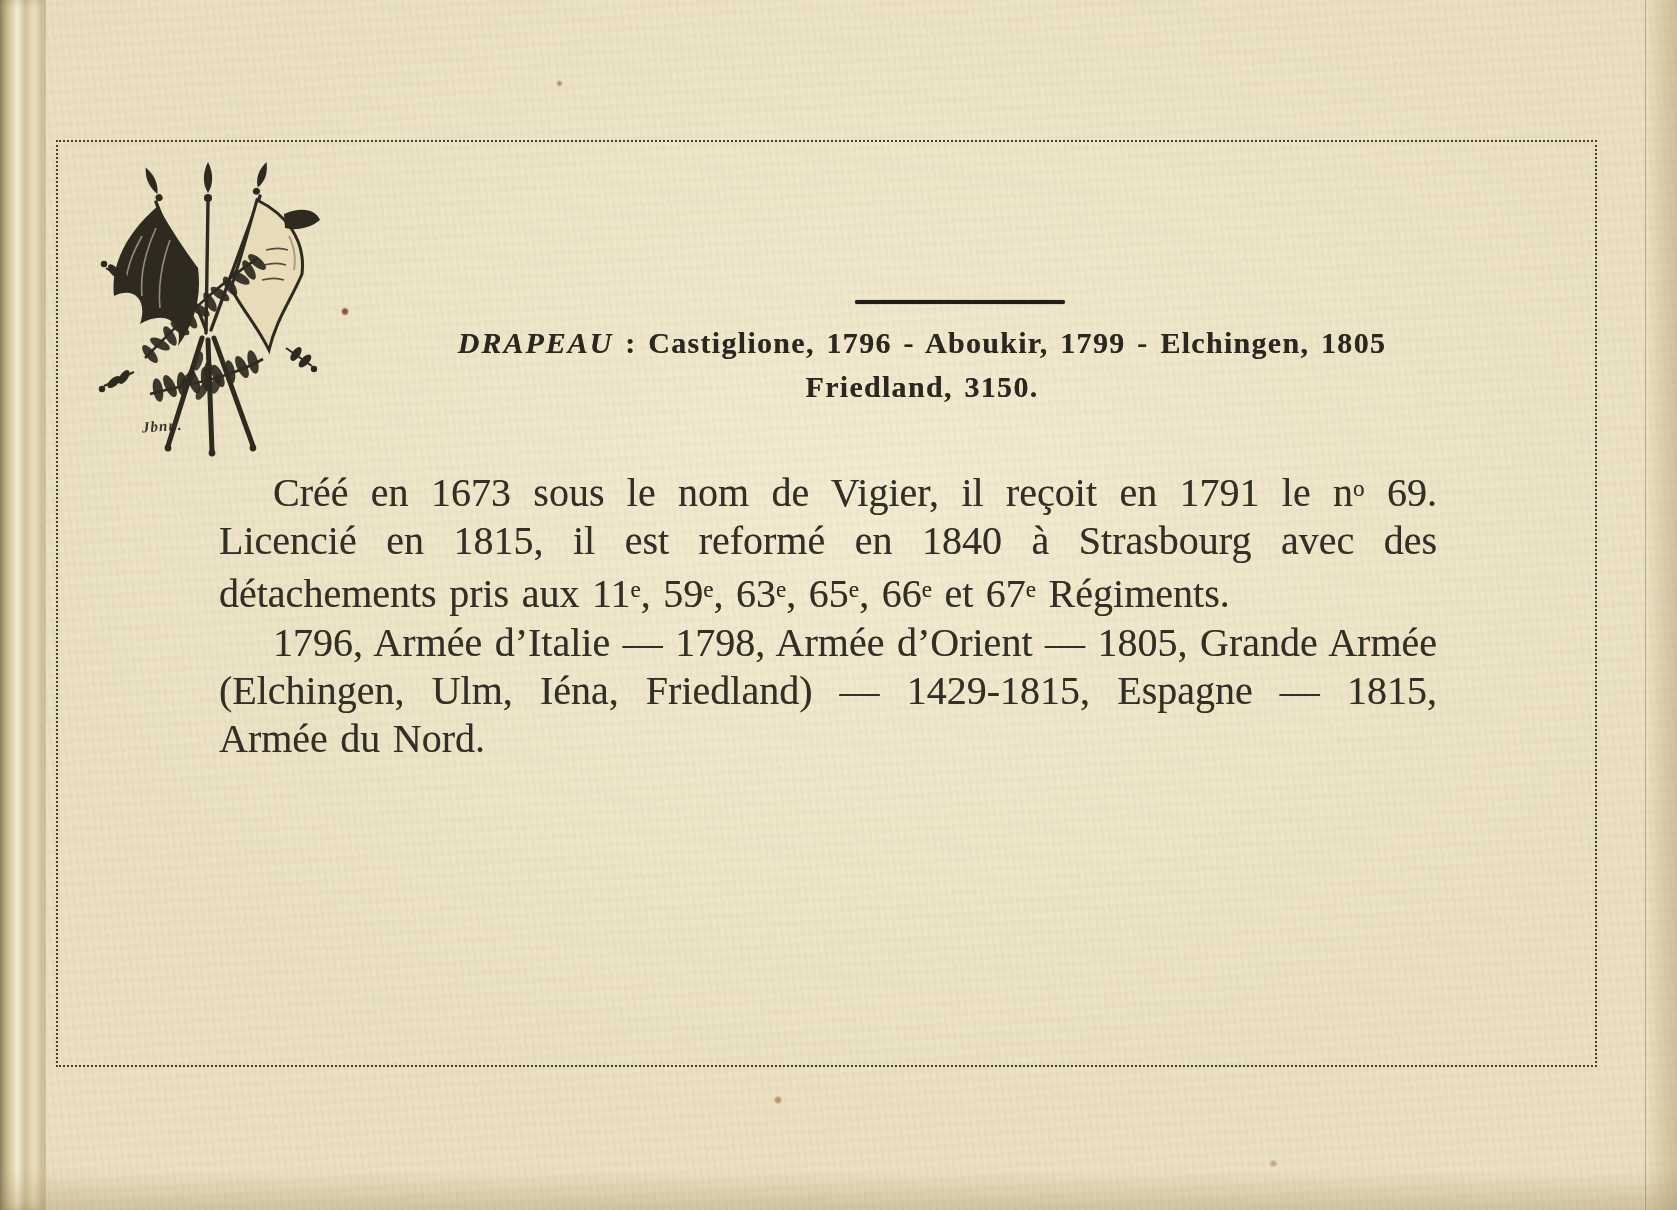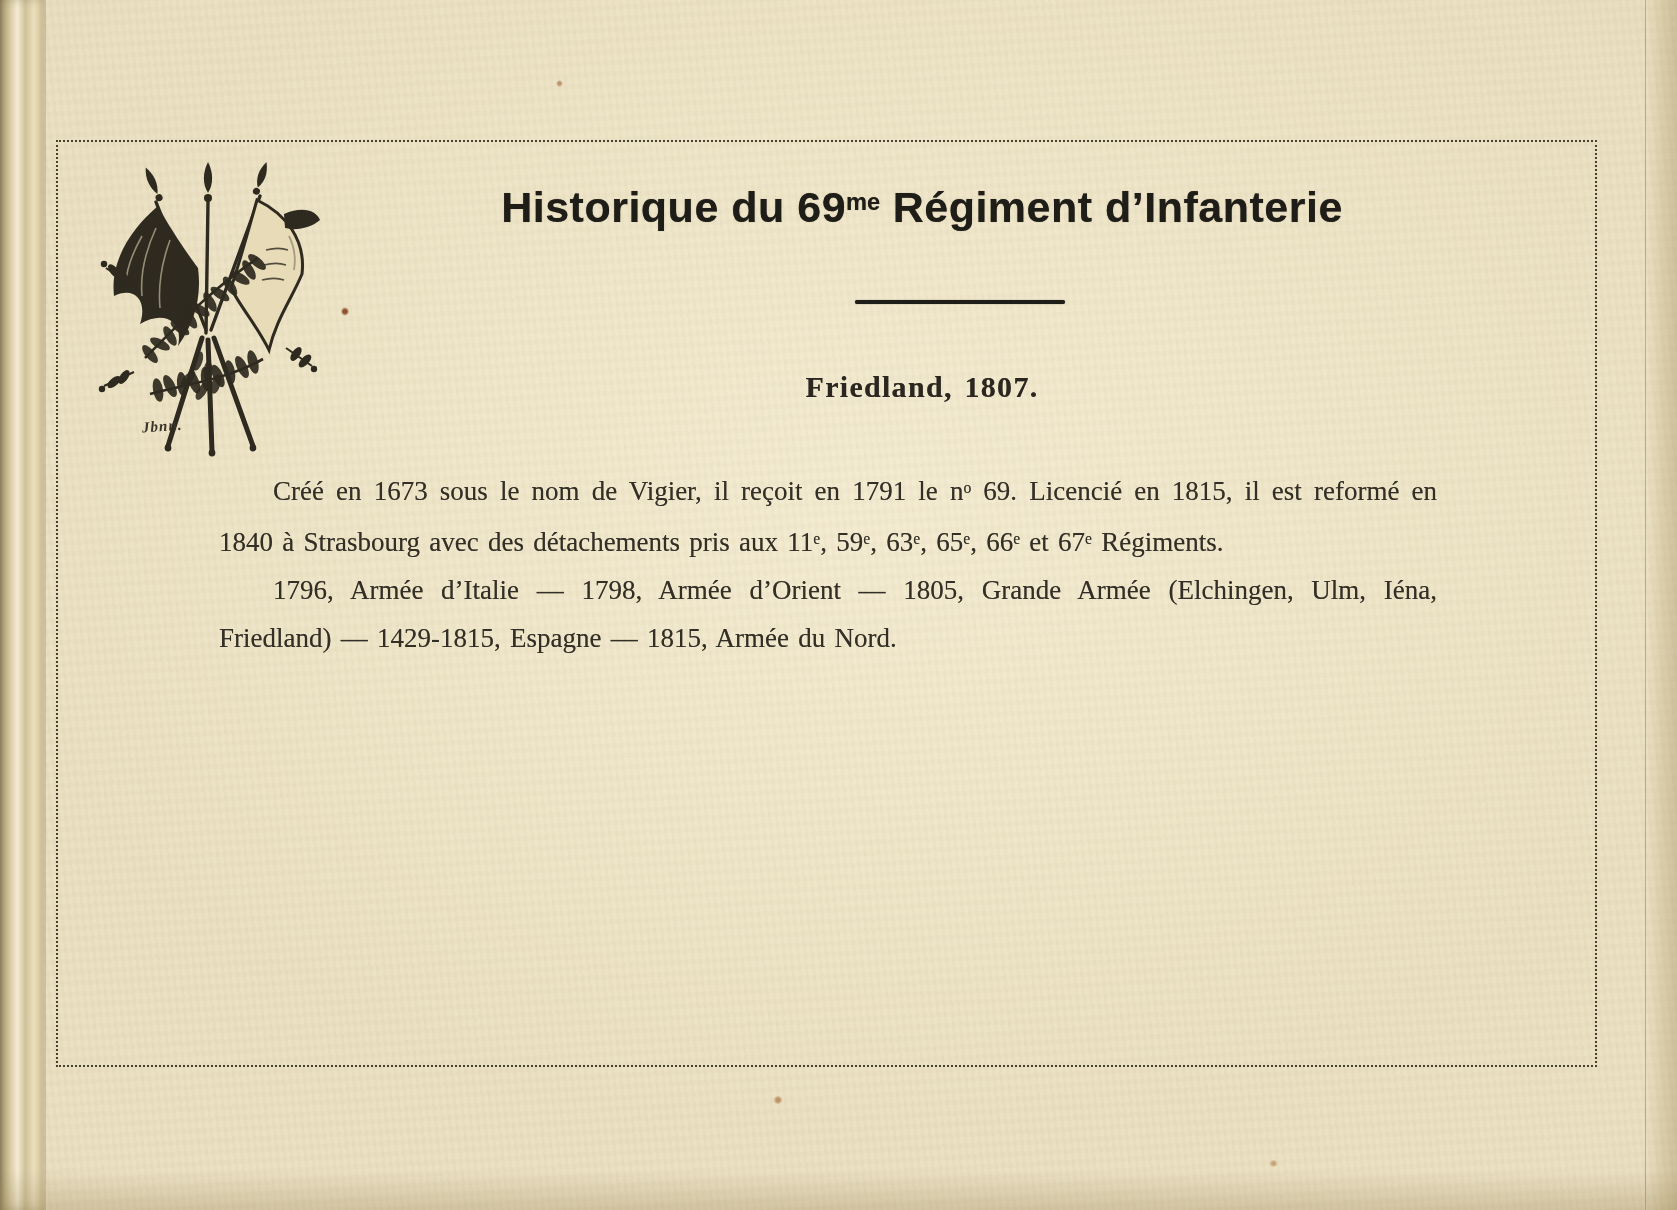--- a/index.html
+++ b/index.html
@@ -79,21 +79,21 @@
     color:#2b2720;letter-spacing:1.3px;word-spacing:3px;
     text-shadow:0 0 .6px rgba(43,39,32,.55);
     white-space:nowrap;
   }
   .honors-line1{top:184px;}
   .honors-line2{top:228px;}
   .honors .label{font-style:italic;letter-spacing:2px;}
   
   .body-text{
     position:absolute;left:161px;top:322px;width:1218px;
-    font-size:27px;line-height:48px;
+    font-size:40px;line-height:48px;
     text-align:justify;word-spacing:2.5px;
     color:var(--ink);
     text-shadow:0 0 .5px rgba(51,47,38,.5);
   }
   .body-text p{margin:0;text-indent:54px;}
   .body-text .sup{font-size:.58em;vertical-align:.45em;}
   
   .foxing{position:absolute;border-radius:50%;pointer-events:none;}
   .spot1{left:341px;top:307px;width:8px;height:9px;background:radial-gradient(circle,#8d4f2e 30%,rgba(141,79,46,0) 75%);}
   .spot2{left:773px;top:1096px;width:10px;height:8px;background:radial-gradient(circle,#b07f4e 25%,rgba(176,127,78,0) 75%);opacity:.8;}
@@ -209,25 +209,25 @@
         <ellipse cx="34" cy="219" rx="3" ry="7" transform="rotate(35 34 219)"></ellipse>
         <circle cx="12" cy="231" r="2.2"></circle>
         <line x1="196" y1="190" x2="222" y2="208"></line>
         <ellipse cx="206" cy="196" rx="3" ry="7" transform="rotate(35 206 196)"></ellipse>
         <ellipse cx="215" cy="203" rx="3" ry="7" transform="rotate(45 215 203)"></ellipse>
         <circle cx="224" cy="211" r="2.2"></circle>
       </g>
     </svg>
     <div class="engraver">Jbnn.</div>
 
-    <h1 class="title"><span>Historique du 69</span><span class="sup">me</span><span> Régiment d’Infanterie</span></h1>
 
     <div class="divider"></div>
 
-    <p class="honors honors-line2">Friedland, 1807.</p>
+    <p class="honors honors-line1"><span class="label">DRAPEAU</span><span> : </span><span>Castiglione, 1796 - Aboukir, 1799 - Elchingen, 1805</span></p>
+    <p class="honors honors-line2">Friedland, 3150.</p>
 
     <div class="body-text">
       <p><span>Créé en 1673 sous le nom de Vigier, il reçoit en 1791 le n</span><span class="sup">o</span><span> 69. Licencié en 1815, il est reformé en 1840 à Strasbourg avec des détachements pris aux 11</span><span class="sup">e</span><span>, 59</span><span class="sup">e</span><span>, 63</span><span class="sup">e</span><span>, 65</span><span class="sup">e</span><span>, 66</span><span class="sup">e</span><span> et 67</span><span class="sup">e</span><span> Régiments.</span></p>
       <p><span>1796, Armée d’Italie — 1798, Armée d’Orient — 1805, Grande Armée (Elchingen, Ulm, Iéna, Friedland) — 1429-1815, Espagne — 1815, Armée du Nord.</span></p>
     </div>
   </div>
 
   <div class="foxing spot1"></div>
   <div class="foxing spot2"></div>
   <div class="foxing spot3"></div>

